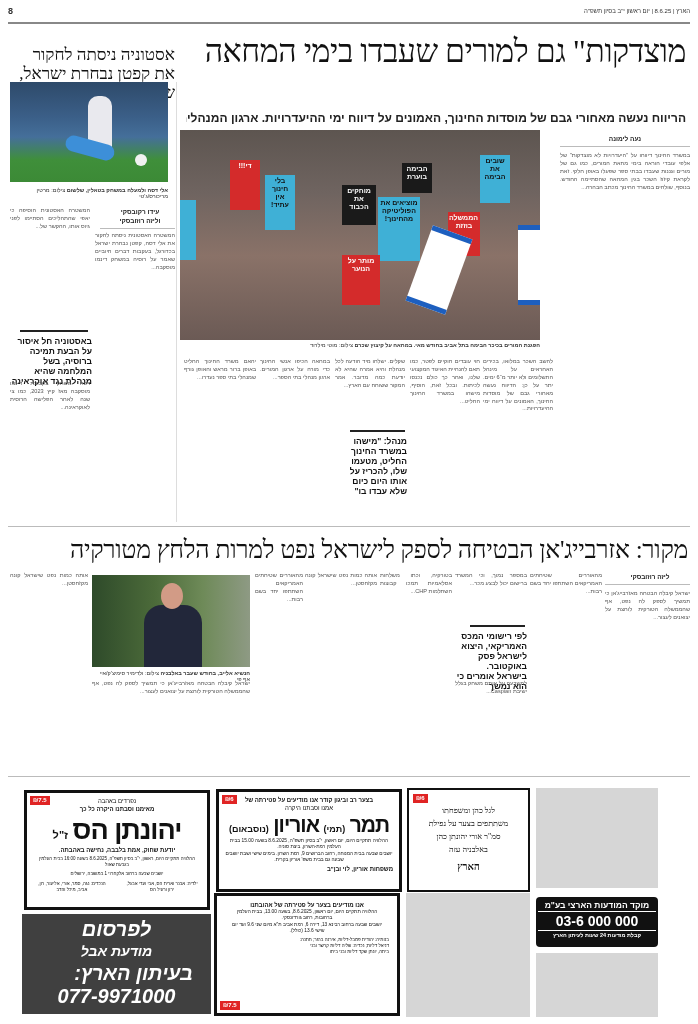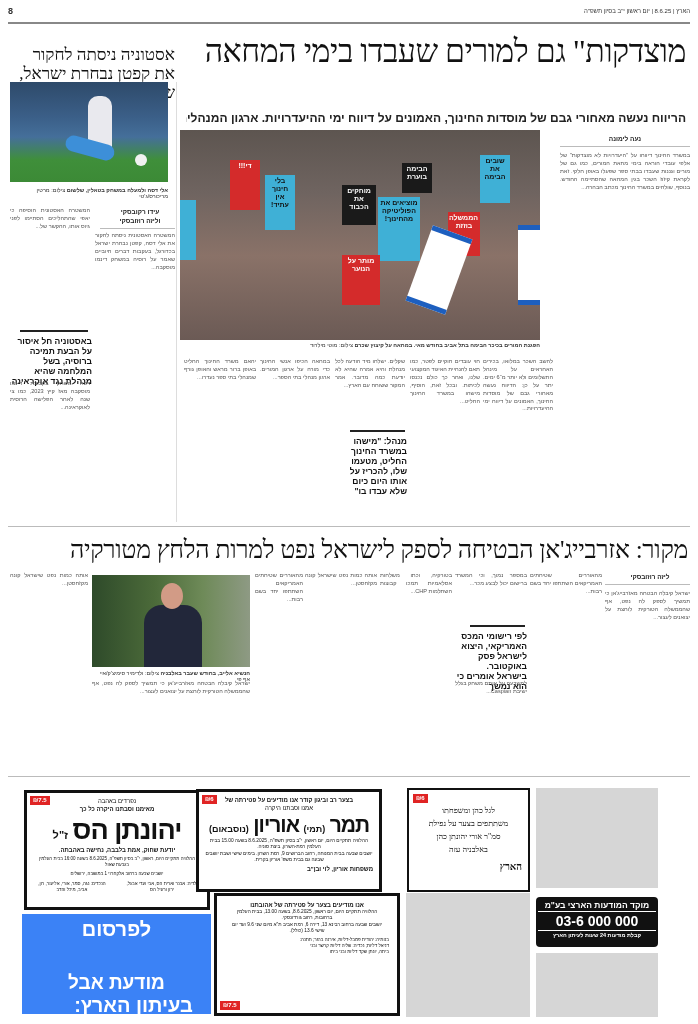--- a/index.html
+++ b/index.html
@@ -48,21 +48,21 @@
     background: linear-gradient(90deg, #2e4a2a 0%, #4c6b3a 40%, #6e8a58 70%, #8e9a84 100%); }
   .suit { position: absolute; left: 52px; top: 30px; width: 58px; height: 62px; background: #22273a; border-radius: 18px 18px 0 0; }
   .head { position: absolute; left: 69px; top: 8px; width: 22px; height: 26px; background: #d29b86; border-radius: 50%; }
 
   .ad { position: absolute; box-sizing: border-box; font-family: "Liberation Sans", sans-serif; text-align: center; color: #111; }
   .ad.box { border: 3px solid #111; background: #fff; }
   .price { position: absolute; background: #e02424; color: #fff; font-size: 6px; font-weight: bold; padding: 0 3px; line-height: 9px; }
   .ad .small { font-size: 6px; line-height: 8px; }
   .ad .big { font-weight: bold; letter-spacing: -1px; }
   .grey-ad { position: absolute; background: #d6d6d6; }
-  .red-ad { background: #3b82f6; color: #fff; font-weight: bold; }
+  .red-ad { background: #404040; color: #fff; font-weight: bold; font-style: italic; }
   .hotline { background: #111; color: #fff; border-radius: 4px; }
 </style>
 </head>
 <body>
 
 <div class="abs folio">
   <span class="pagenum">8</span>
   <span class="masthead">הארץ | 8.6.25 | יום ראשון י"ב בסיון תשפ"ה</span>
 </div>
 <div class="abs folio-rule"></div>
@@ -164,26 +164,26 @@
   <div class="small" style="font-weight:bold;">יודעת שחוק, אמת בלבבה, נחישה באהבתה.</div>
   <div class="small" style="font-size:4.5px; line-height:6px; margin:2px 8px;">ההלוויה תתקיים היום, ראשון, י"ב בסיון תשפ"ה, 8.6.2025 בשעה 16:00 בבית העלמין בגבעת שאול</div>
   <div class="small" style="font-size:4.5px;">יושבים שבעה ברחוב אלקחרזי 1 במושבה, ירושלים</div>
   <div style="display:flex; justify-content:space-between; margin:3px 8px 0; font-size:4.5px; line-height:6px;">
     <div style="width:45%;">ילדיה: אבנר וארית הס, אבי ועדי אבגל, ירון ורעיל הס</div>
     <div style="width:45%;">הנכדים: נגה, סמר, אורי, אליעזר, רון, אביב, מיכל והדב</div>
   </div>
 </div>
 <div class="ad red-ad" style="top:914px; left:22px; width:189px; height:100px; padding-top:4px;">
   <div style="font-size:20px; line-height:22px;">לפרסום</div>
-  <div style="font-size:19px; line-height:22px;margin-top:32px;">מודעת אבל</div>
+  <div style="font-size:14px; line-height:22px;">מודעת אבל</div>
   <div style="font-size:20px; line-height:22px;padding-left:34px;">בעיתון הארץ:</div>
   <div style="font-size:20px; line-height:24px; direction:ltr;">077-9971000</div>
 </div>
 
-<div class="ad box" style="top:789px; left:196px; width:186px; height:103px;">
+<div class="ad box" style="top:789px; left:216px; width:186px; height:103px;">
   <div class="price" style="top:3px; left:3px;">₪6</div>
   <div class="small" style="margin-top:4px; font-weight:bold;">בצער רב וביגון קודר אנו מודיעים על פטירתה של</div>
   <div class="small">אמנו וסבתנו היקרה</div>
   <div style="margin-top:1px;">
     <span class="big" style="font-size:21px;">תמר</span>
     <span style="font-size:9px; font-weight:bold;">(תמי)</span>
     <span class="big" style="font-size:21px;">אוריון</span>
     <span style="font-size:9px; font-weight:bold;">(נוסבאום)</span>
   </div>
   <div class="small" style="font-size:4.8px; line-height:6px; margin:1px 6px;">ההלוויה תתקיים היום, יום ראשון, י"ב בסיון תשפ"ה, 8.6.2025 בשעה 15.00 בבית העלמין רמת-השרון, ביצת סוניה.</div>
@@ -200,21 +200,21 @@
 </div>
 
 <div class="ad" style="top:788px; left:407px; width:123px; height:104px; border:2px solid #111; background:#fff;">
   <div class="price" style="top:4px; left:4px;">₪6</div>
   <div style="font-family:'Liberation Serif', serif; font-size:8px; line-height:13px; margin-top:14px;">
     <div>לגל כהן ומשפחתו</div>
     <div>משתתפים בצער על נפילת</div>
     <div>סמ"ר אורי יהונתן כהן</div>
     <div>באלבניה עזה</div>
   </div>
-  <div style="text-align:right; margin:5px 6px; font-family:'Liberation Serif', serif; font-size:10px; font-weight:bold;">הארץ</div>
+  <div style="text-align:center; margin:5px 6px; font-family:'Liberation Serif', serif; font-size:10px; font-weight:bold;">הארץ</div>
 </div>
 
 <div class="grey-ad" style="top:788px; left:536px; width:122px; height:100px;"></div>
 <div class="grey-ad" style="top:893px; left:406px; width:124px; height:124px;"></div>
 
 <div class="ad hotline" style="top:897px; left:536px; width:122px; height:50px; padding:2px;">
   <div style="font-size:8.5px; font-weight:bold; border-bottom:1px solid #fff; line-height:12px;">מוקד המודעות הארצי בע"מ</div>
   <div style="font-size:14px; font-weight:bold; direction:ltr; line-height:18px;">03-6 000 000</div>
   <div style="font-size:5.5px; font-weight:bold; border-top:1px solid #fff; line-height:9px;">קבלת מודעות 24 שעות לעיתון הארץ</div>
 </div>

